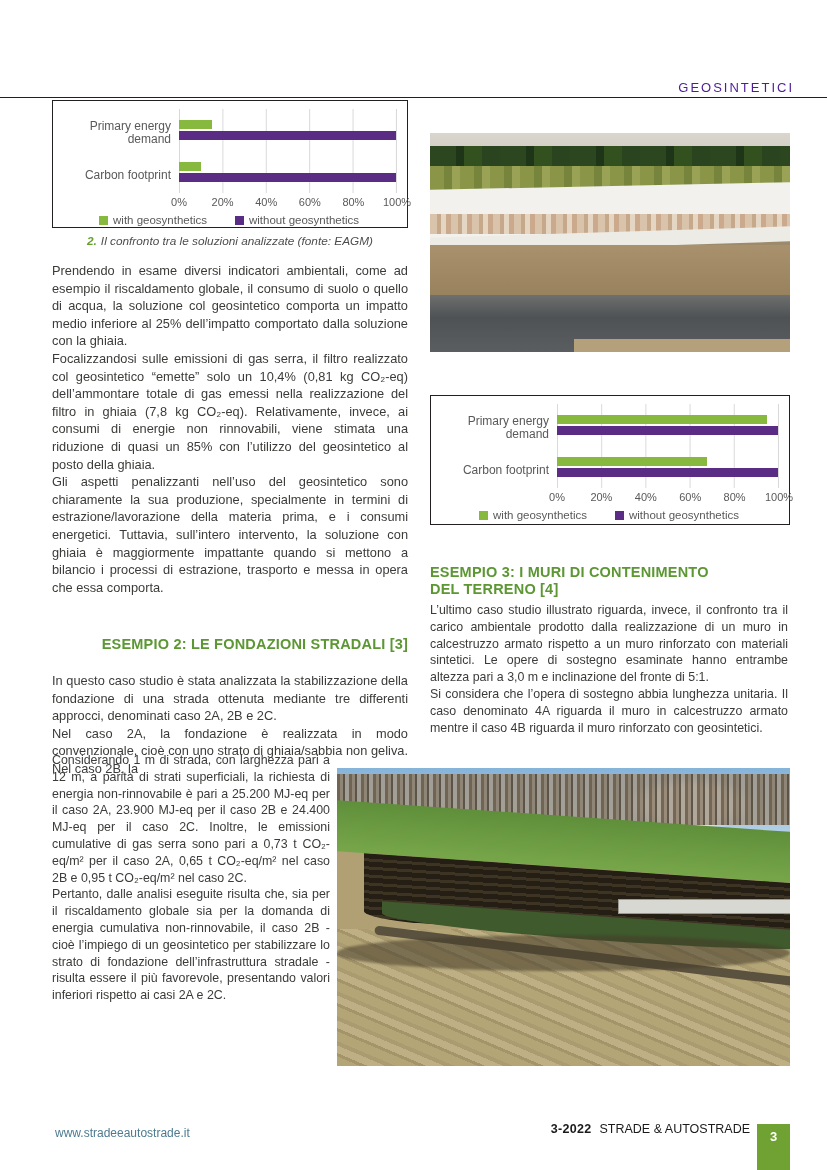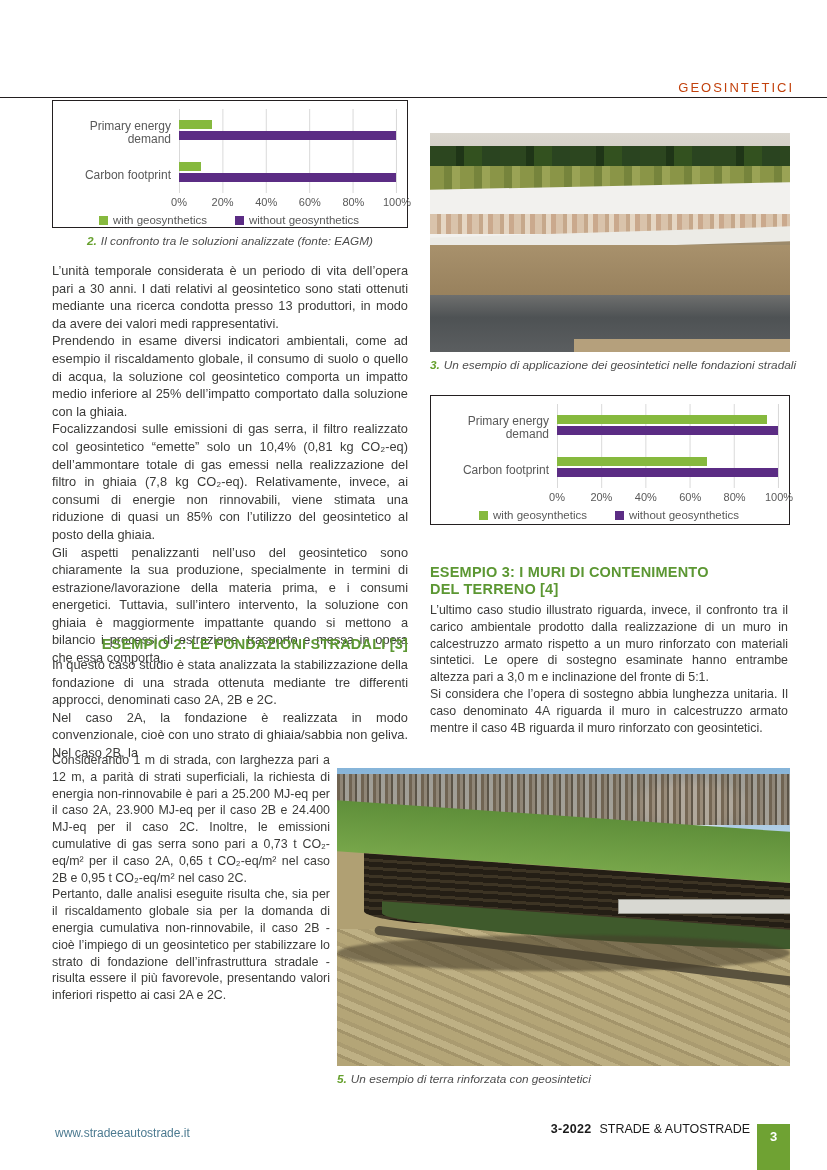--- a/index.html
+++ b/index.html
@@ -2,21 +2,21 @@
 <html><head>
 <meta charset="utf-8">
 <style>
   html,body{margin:0;padding:0;background:#ffffff;}
   .page{position:relative;width:827px;height:1170px;background:#fff;overflow:hidden;
         font-family:"Liberation Sans",sans-serif;color:#3b3b39;}
   .abs{position:absolute;}
 
   
   .header-rule{left:0;top:97px;width:827px;height:1px;background:#231f20;}
-  .header-label{right:33px;top:80px;font-size:13px;letter-spacing:2px;color:#c2410c;}
+  .header-label{right:33px;top:80px;font-size:13px;letter-spacing:2px;color:#4c1d95;}
 
   
   .chart-box{border:1px solid #231f20;background:#fff;box-sizing:border-box;padding:8px 10px 6px 8px;}
   .c-body{display:flex;height:84px;}
   .c-labels{width:118px;display:flex;flex-direction:column;justify-content:space-around;}
   .c-label{font-size:12px;color:#595959;text-align:right;padding-right:8px;line-height:1.1;}
   .c-plot{flex:1;position:relative;
           background-image:linear-gradient(to right,#d9d9d9 1px,transparent 1px);
           background-size:20% 100%;border-right:1px solid #d9d9d9;
           display:flex;flex-direction:column;justify-content:space-around;}
@@ -121,50 +121,46 @@
           <span class="c-swatch" style="background: rgb(91, 44, 132);"></span>
           <span>without geosynthetics</span>
         </span>
       </div>
   </div>
   <div class="abs caption" style="left:52px;top:234px;width:356px;text-align:center;">
     <span class="num">2.</span><span>Il confronto tra le soluzioni analizzate (fonte: EAGM)</span>
   </div>
 
   <div class="abs bodytext" style="left:52px;top:262px;width:356px;">
-    <p>L’unità temporale considerata è un periodo di vita dell’opera pari a 30 anni. I dati relativi al geosintetico sono stati ottenuti mediante una ricerca condotta presso 13 produttori, in modo da avere dei valori medi rappresentativi.</p>
     <p>Prendendo in esame diversi indicatori ambientali, come ad esempio il riscaldamento globale, il consumo di suolo o quello di acqua, la soluzione col geosintetico comporta un impatto medio inferiore al 25% dell’impatto comportato dalla soluzione con la ghiaia.</p>
     <p>Focalizzandosi sulle emissioni di gas serra, il filtro realizzato col geosintetico “emette” solo un 10,4% (0,81 kg CO₂-eq) dell’ammontare totale di gas emessi nella realizzazione del filtro in ghiaia (7,8 kg CO₂-eq). Relativamente, invece, ai consumi di energie non rinnovabili, viene stimata una riduzione di quasi un 85% con l’utilizzo del geosintetico al posto della ghiaia.</p>
     <p>Gli aspetti penalizzanti nell’uso del geosintetico sono chiaramente la sua produzione, specialmente in termini di estrazione/lavorazione della materia prima, e i consumi energetici. Tuttavia, sull’intero intervento, la soluzione con ghiaia è maggiormente impattante quando si mettono a bilancio i processi di estrazione, trasporto e messa in opera che essa comporta.</p>
   </div>
 
   <div class="abs heading" style="left:52px;top:636px;width:356px;text-align:right;">ESEMPIO 2: LE FONDAZIONI STRADALI [3]</div>
-  <div class="abs bodytext" style="left:52px;top:656px;width:356px;">
+  <div class="abs bodytext" style="left:52px;top:672px;width:356px;">
     <p>In questo caso studio è stata analizzata la stabilizzazione della fondazione di una strada ottenuta mediante tre differenti approcci, denominati caso 2A, 2B e 2C.</p>
     <p>Nel caso 2A, la fondazione è realizzata in modo convenzionale, cioè con uno strato di ghiaia/sabbia non geliva. Nel caso 2B, la</p>
   </div>
   <div class="abs bodytext-sm" style="left:52px;top:752px;width:278px;">
     <p>Considerando 1 m di strada, con larghezza pari a 12 m, a parità di strati superficiali, la richiesta di energia non-rinnovabile è pari a 25.200 MJ-eq per il caso 2A, 23.900 MJ-eq per il caso 2B e 24.400 MJ-eq per il caso 2C. Inoltre, le emissioni cumulative di gas serra sono pari a 0,73 t CO₂-eq/m² per il caso 2A, 0,65 t CO₂-eq/m² nel caso 2B e 0,95 t CO₂-eq/m² nel caso 2C.</p>
     <p>Pertanto, dalle analisi eseguite risulta che, sia per il riscaldamento globale sia per la domanda di energia cumulativa non-rinnovabile, il caso 2B - cioè l’impiego di un geosintetico per stabilizzare lo strato di fondazione dell’infrastruttura stradale - risulta essere il più favorevole, presentando valori inferiori rispetto ai casi 2A e 2C.</p>
   </div>
 
   <div class="abs photo" style="left:430px;top:133px;width:360px;height:219px;background:#9c8a6b;">
     <div class="f3-sky"></div>
     <div class="f3-trees"></div>
     <div class="f3-grass"></div>
     <div class="f3-geotextile"></div>
     <div class="f3-gravel"></div>
     <div class="f3-geotextile2"></div>
     <div class="f3-earth"></div>
     <div class="f3-asphalt"></div>
     <div class="f3-bottomsand"></div>
   </div>
-  <div class="abs caption" style="left:430px;top:358px;width:375px;">
-    <span class="num">3.</span><span>Un esempio di applicazione dei geosintetici nelle fondazioni stradali</span>
-  </div>
 
   <div class="abs chart-box" style="left:430px;top:395px;width:360px;height:130px;">
     <div class="c-body">
       <div class="c-labels">
           <div class="c-label">Primary energy demand</div>
           <div class="c-label">Carbon footprint</div>
         </div>
       <div class="c-plot">
           <div class="c-group" style="height: 50%;">
             <div class="c-bar" style="width: 95%; background: rgb(134, 185, 62);"></div>
@@ -209,23 +205,20 @@
     <div class="f5-sky"></div>
     <div class="f5-trees"></div>
     <div class="f5-grass"></div>
     <div class="f5-ground"></div>
     <div class="f5-wall"></div>
     <div class="f5-greenery"></div>
     <div class="f5-trench"></div>
     <div class="f5-culvert"></div>
     <div class="f5-darkfg"></div>
   </div>
-  <div class="abs caption" style="left:337px;top:1072px;width:453px;">
-    <span class="num">5.</span><span>Un esempio di terra rinforzata con geosintetici</span>
-  </div>
 
   <a class="abs footer-link" href="#">www.stradeeautostrade.it</a>
   <div class="abs footer-right">
     <b>3-2022</b><span>STRADE &amp; AUTOSTRADE</span>
   </div>
   <div class="abs page-box">3</div>
 
 </div>
 
 </body></html>

